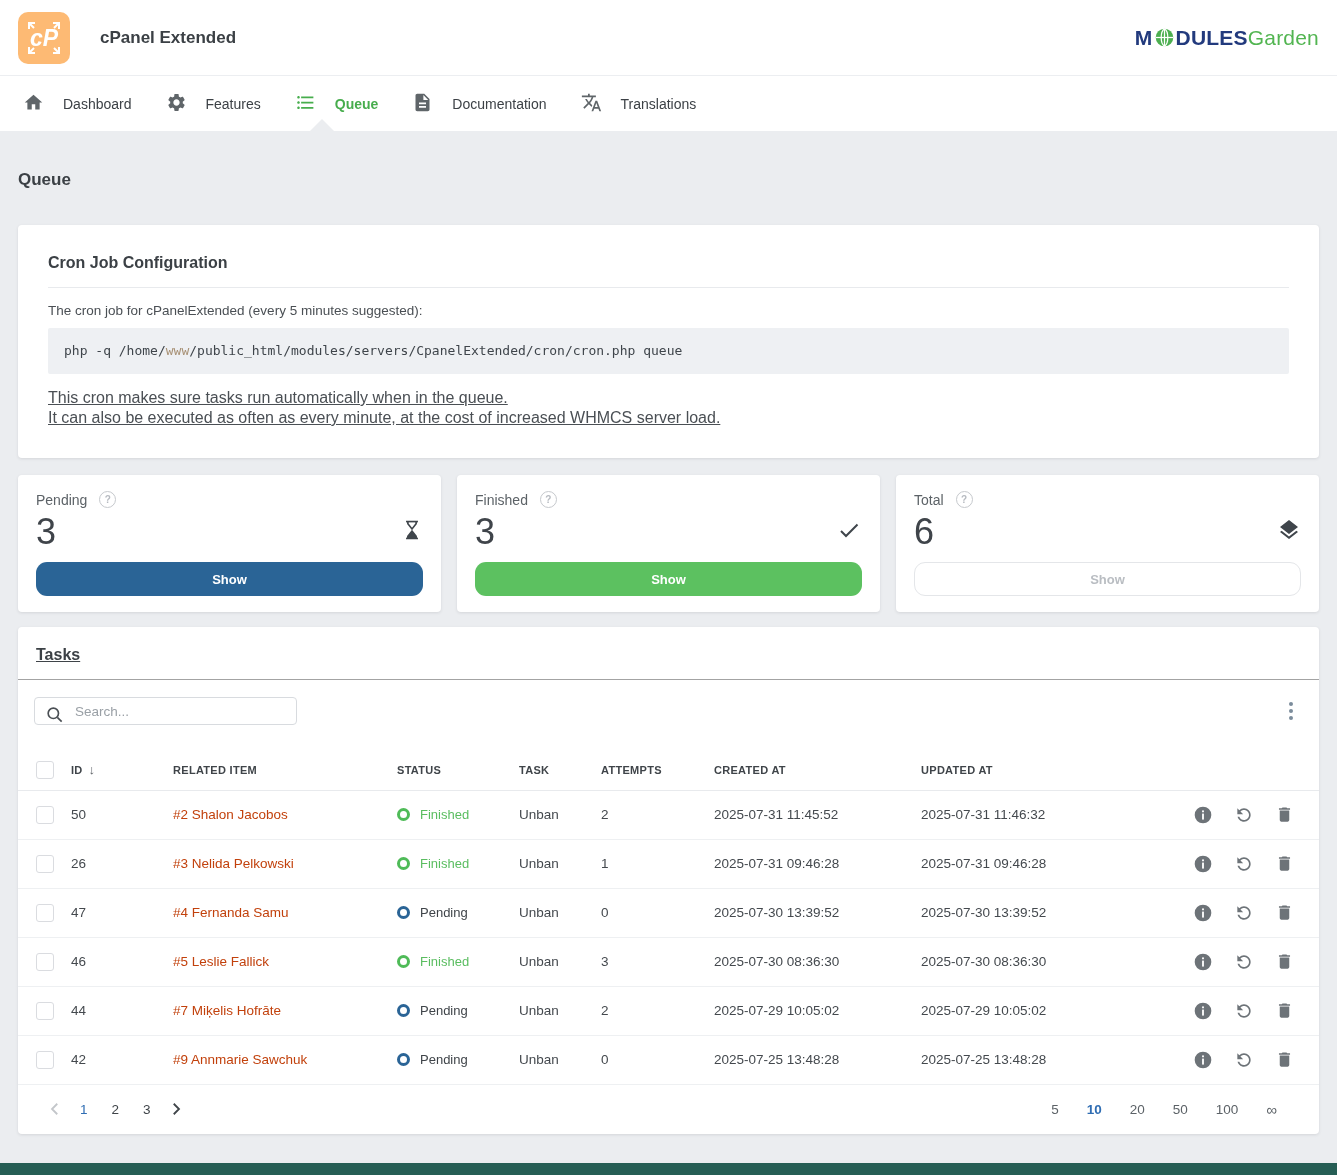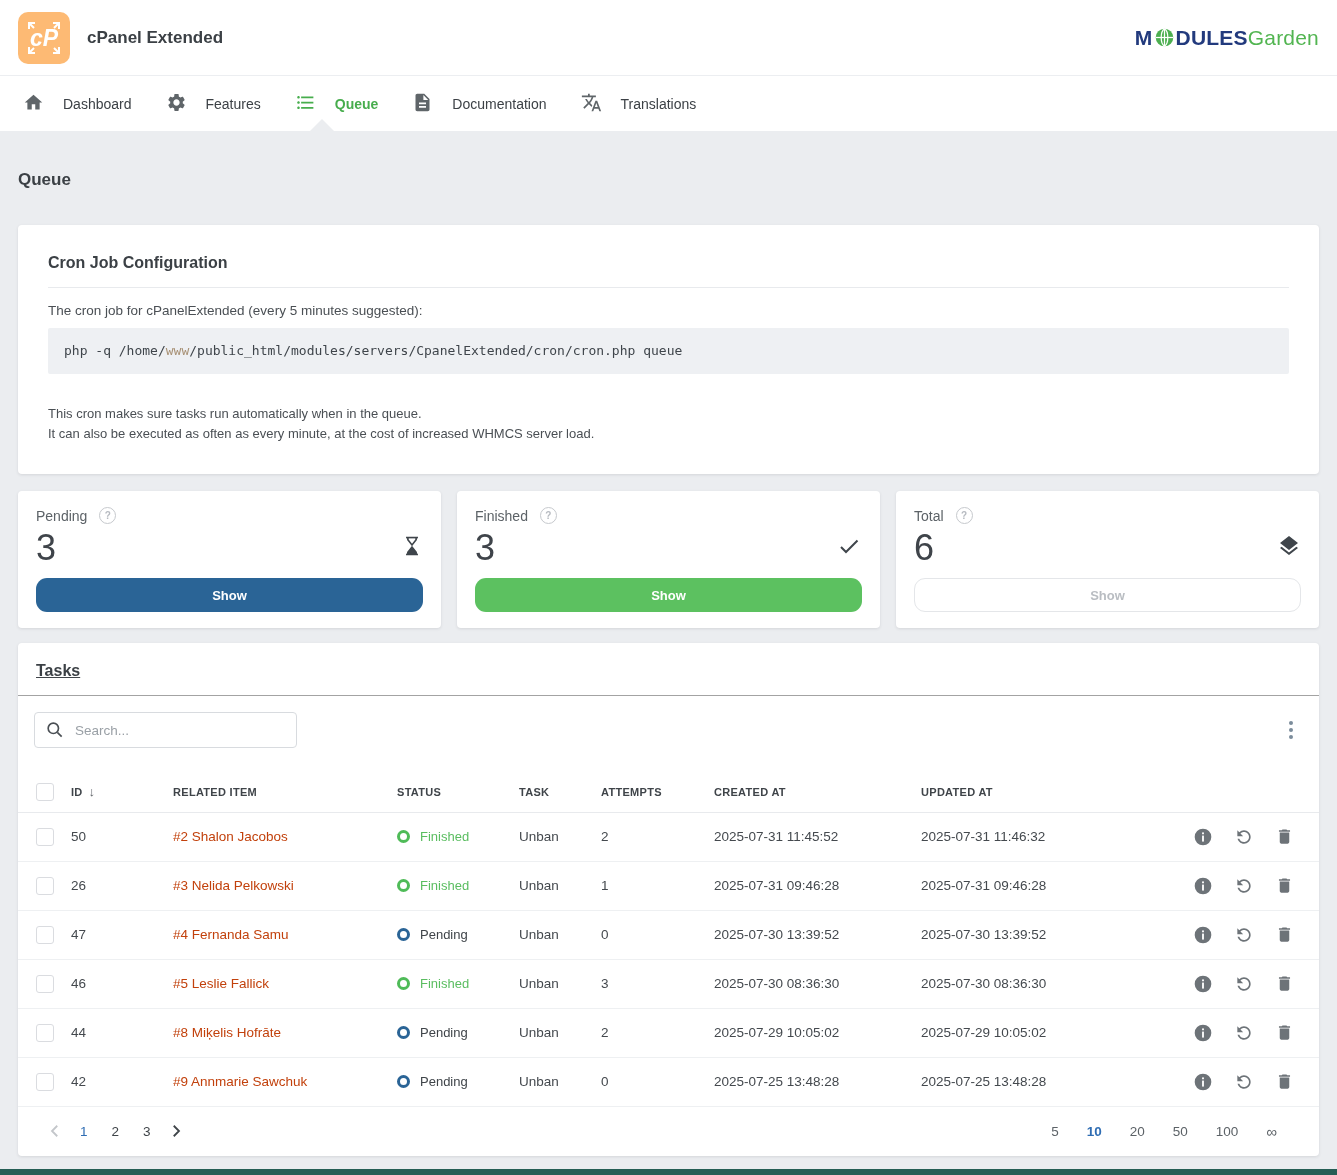--- a/index.html
+++ b/index.html
@@ -14,21 +14,21 @@
   
   .topbar {
     background:#fff; height:76px; display:flex; align-items:center;
     padding:0 18px; border-bottom:1px solid #eceef1;
   }
   .app-logo {
     width:52px; height:52px; border-radius:10px; background:#fdba74;
     position:relative; flex:0 0 auto;
   }
   .app-logo svg { display:block; }
-  .app-title { font-size:17px; font-weight:700; color:#3b4045; margin-left:17px; }
+  .app-title { font-size:17px; font-weight:700; color:#3b4045; margin-left:30px; }
   .brand { margin-left:auto; display:flex; align-items:center; font-size:21px; letter-spacing:.2px; }
   .brand .navy { color:#223a7d; font-weight:700; }
   .brand .globe { margin:0 1px; display:flex; }
   .brand .green { color:#52b551; font-weight:400; }
   
   .nav {
     background:#fff; height:55px; display:flex; align-items:stretch;
     padding:0 6px; position:relative;
   }
   .nav-item {
@@ -54,21 +54,21 @@
   .cron-card { padding:28px 30px 30px 30px; }
   .card-title { font-size:16px; font-weight:600; color:#3b4045; line-height:20px; }
   .cron-card hr { border:none; border-top:1px solid #e8eaed; margin:14px 0 0 0; }
   .cron-intro { margin-top:14px; font-size:13.5px; line-height:18px; color:#4a4f54; }
   .code-block {
     margin-top:8px; background:#eef0f3; border-radius:2px;
     padding:14px 16px; font-family:"DejaVu Sans Mono","Liberation Mono",monospace;
     font-size:13px; line-height:18px; color:#3f454b; white-space:pre;
   }
   .code-block .hl { color:#a79074; }
-  .cron-note { margin-top:30px; font-size:13px; line-height:20px; color:#4a4f54; }
+  .cron-note { margin-top:14px; font-size:16px; line-height:20px; color:#4a4f54;text-decoration:underline; }
   
   .stats-row { display:flex; gap:16px; margin-top:17px; }
   .stat-card { flex:1 1 0; padding:16px 18px; display:flex; flex-direction:column; }
   .stat-label-row { display:flex; align-items:center; gap:12px; font-size:14px; color:#5c6267; }
   .help-icon {
     width:17px; height:17px; border-radius:50%; border:1.5px solid #c6c9cd;
     color:#b6bac0; font-size:10px; font-weight:700; display:flex;
     align-items:center; justify-content:center; cursor:pointer;
   }
   .stat-value-row { display:flex; justify-content:space-between; align-items:flex-start; margin-top:2px; }
@@ -80,21 +80,21 @@
     cursor:pointer; width:100%;
   }
   .show-btn.blue  { background:#2a6496; }
   .show-btn.green { background:#5cc160; }
   .show-btn.disabled { background:#fff; border:1px solid #e4e6e9; color:#b9bdc2; }
   
   .tasks-card { margin-top:15px; padding:0; }
   .tasks-title-block { padding:18px 18px 14px 18px; border-bottom:1px solid #a3a3a3;text-decoration:underline; }
   .tasks-toolbar { display:flex; align-items:center; justify-content:space-between; padding:16px; }
   .search-box {
-    position:relative; width:263px; height:36px;
+    position:relative; width:263px; height:28px;
   }
   .search-box input {
     width:100%; height:100%; border:1px solid #d8dbdf; border-radius:4px;
     padding:0 12px 0 40px; font-family:inherit; font-size:13.5px; color:#3f4449;
     outline:none; background:#fff;
   }
   .search-box input::placeholder { color:#9aa0a6; }
   .search-box .search-ic { position:absolute; left:11px; top:8px; }
   .kebab { display:flex; flex-direction:column; gap:3px; padding:6px 10px; cursor:pointer; }
   .kebab i { width:4px; height:4px; border-radius:50%; background:#7b8c9b; display:block; }
@@ -487,21 +487,21 @@
             <path d="M6 19c0 1.1.9 2 2 2h8c1.1 0 2-.9 2-2V7H6v12zM19 4h-3.5l-1-1h-5l-1 1H5v2h14V4z"></path>
           </svg>
         </span>
       </span>
     </td>
   </tr>
 
   <tr>
     <td class="first"><span class="cbx"></span></td>
     <td class="c-id"><span class="id-text">44</span></td>
-    <td><a class="related-link">#8 Miķelis Hofrāte</a></td>
+    <td><a class="related-link">#7 Miķelis Hofrāte</a></td>
     <td>
       <span class="status-wrap pending">
         <span class="ring"></span>
         <span class="status-label">Pending</span>
       </span>
     </td>
     <td class="c-task">Unban</td>
     <td class="c-attempts">2</td>
     <td class="c-created">2025-07-29 10:05:02</td>
     <td class="c-updated">2025-07-29 10:05:02</td>

